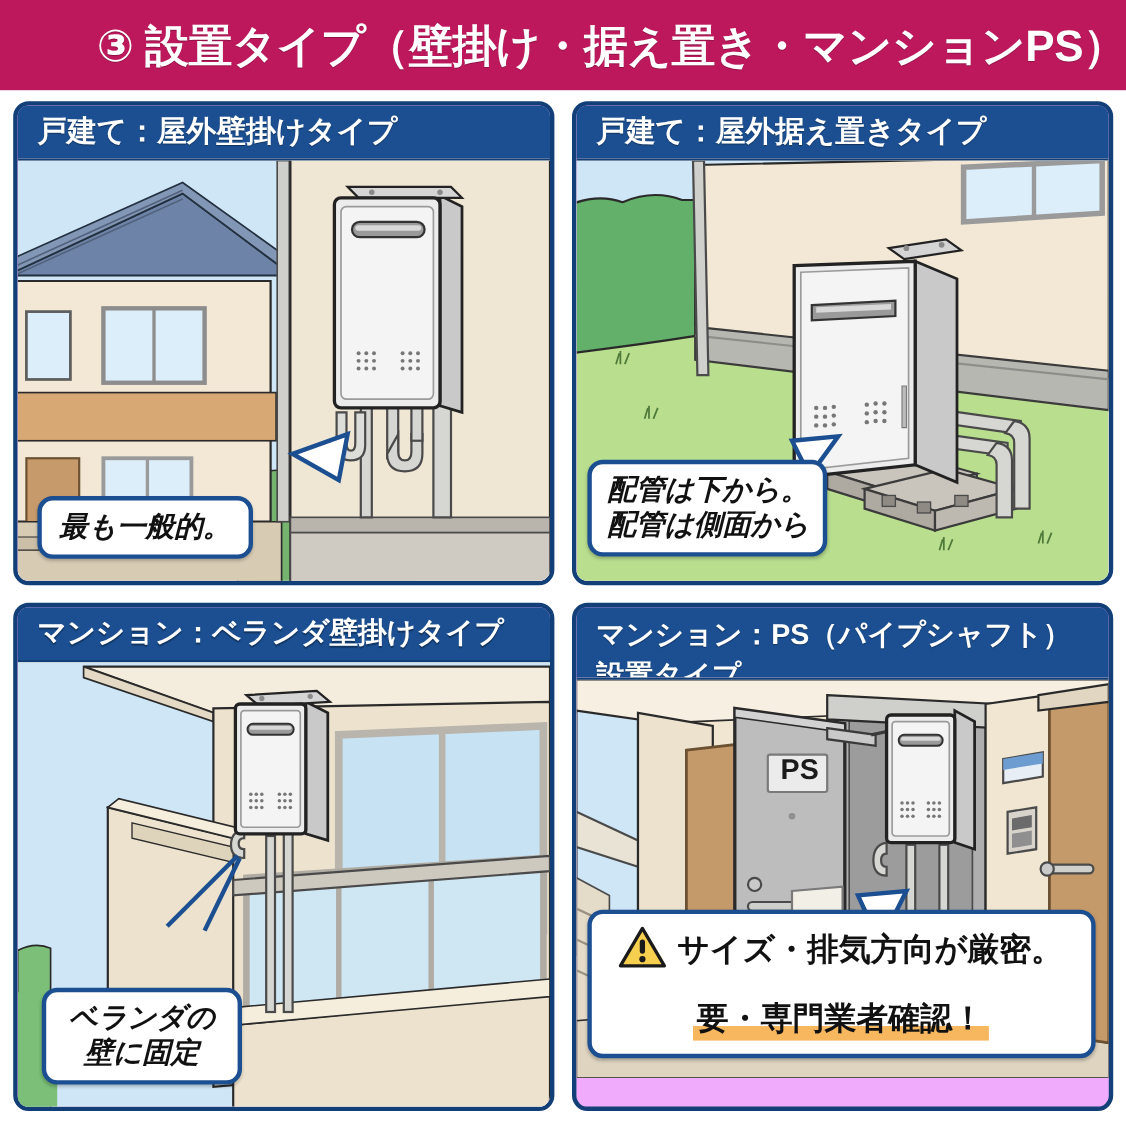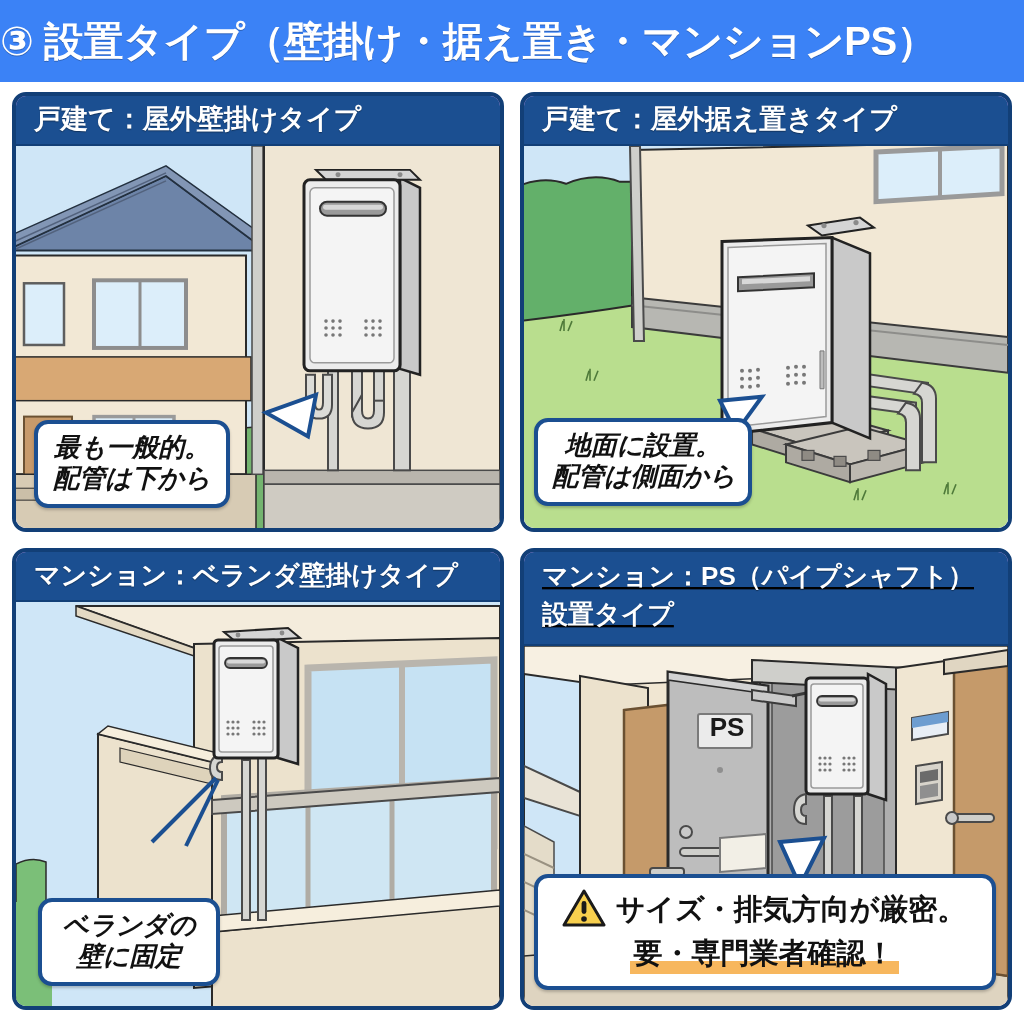--- a/index.html
+++ b/index.html
@@ -14,24 +14,24 @@
     width: 1024px; height: 1024px;
     background: #ffffff;
     box-sizing: border-box;
   }
 
   
   .header-bar {
     position: absolute;
     left: 0; top: 0;
     width: 1024px; height: 82px;
-    background: #3b82f6;
+    background: #be185d;
     display: flex;
     align-items: center;
-    justify-content: flex-start;
+    justify-content: flex-end;
   }
   .header-title {
     color: #ffffff;
     font-size: 40px;
     font-weight: bold;
     letter-spacing: -0.5px;
     white-space: nowrap;
     text-shadow: 0 1px 0 rgba(0,0,0,0.25);
   }
 
@@ -54,21 +54,21 @@
     box-sizing: border-box;
   }
   .panel-header {
     height: 48px;
     background: #1b4f91;
     display: flex;
     align-items: center;
     padding-left: 18px;
     box-sizing: border-box;
   }
-  .panel-header.two-line { height: 92px; align-items: flex-start; padding-top: 6px; text-decoration: underline; }
+  .panel-header.two-line { height: 64px; align-items: flex-start; padding-top: 6px; }
   .panel-header-text {
     color: #ffffff;
     font-size: 27px;
     font-weight: bold;
     line-height: 1.45;
     white-space: nowrap;
     text-shadow: 0 1px 1px rgba(0,0,0,0.35);
   }
   .panel-header-text.small { font-size: 26px; }
   .panel-art {
@@ -109,21 +109,21 @@
   .bubble.warn { padding: 10px 16px 12px 14px; }
   .warn-row { display: flex; align-items: center; justify-content: center; gap: 10px; }
   .warn-line1 { font-size: 29px; font-weight: bold; color: #111; white-space: nowrap; }
   .warn-line2 {
     font-size: 29px; font-weight: bold; color: #111; white-space: nowrap;
     text-align: center; margin-top: 2px;
     background: linear-gradient(to top, #f7b75e 0 13px, transparent 13px 100%);
     display: inline-block;
     padding: 0 4px;
   }
-  .warn-line2-wrap { text-align: center; }
+  .warn-line2-wrap { text-align: center; margin-top: 18px; }
   .warn-icon { flex: 0 0 auto; }
 </style>
 </head>
 <body>
 
 <div id="app">
 
   <div class="header-bar">
     <div class="header-title">③ 設置タイプ（壁掛け・据え置き・マンションPS）</div>
   </div>
@@ -216,21 +216,20 @@
                 <circle cx="357" cy="190" r="1.8"></circle>
                 <circle cx="364" cy="190" r="1.8"></circle>
             </g>
           </g>
 
           <path d="M250 268 L300 250 L292 292 Z" fill="#ffffff" stroke="#1b4f91" stroke-width="4"></path>
         </svg>
 
         <div class="bubble" style="left:18px; bottom:22px; width:196px;">
           <div class="bubble-line">最も一般的。</div>
-          <div class="bubble-line">配管は下から</div>
         </div>
       </div>
     </div>
 
     <div class="panel">
       <div class="panel-header">
         <div class="panel-header-text">戸建て：屋外据え置きタイプ</div>
       </div>
       <div class="panel-art">
         <svg class="art-svg" viewBox="0 0 484 386" preserveAspectRatio="none">
@@ -309,21 +308,21 @@
                 <circle cx="272" cy="238" r="2"></circle>
                 <circle cx="280" cy="238" r="2"></circle>
             </g>
             <path d="M296 206 L300 206 L300 244 L296 244 Z" fill="#bdbdbd" stroke="#777" stroke-width="1"></path>
           </g>
 
           <path d="M196 256 L238 252 L212 288 Z" fill="#ffffff" stroke="#1b4f91" stroke-width="4"></path>
         </svg>
 
         <div class="bubble" style="left:10px; bottom:24px; width:218px;">
-          <div class="bubble-line">地面に設置。</div>
+          <div class="bubble-line">配管は下から。</div>
           <div class="bubble-line">配管は側面から</div>
         </div>
       </div>
     </div>
 
     <div class="panel">
       <div class="panel-header">
         <div class="panel-header-text small">マンション：ベランダ壁掛けタイプ</div>
       </div>
       <div class="panel-art">

